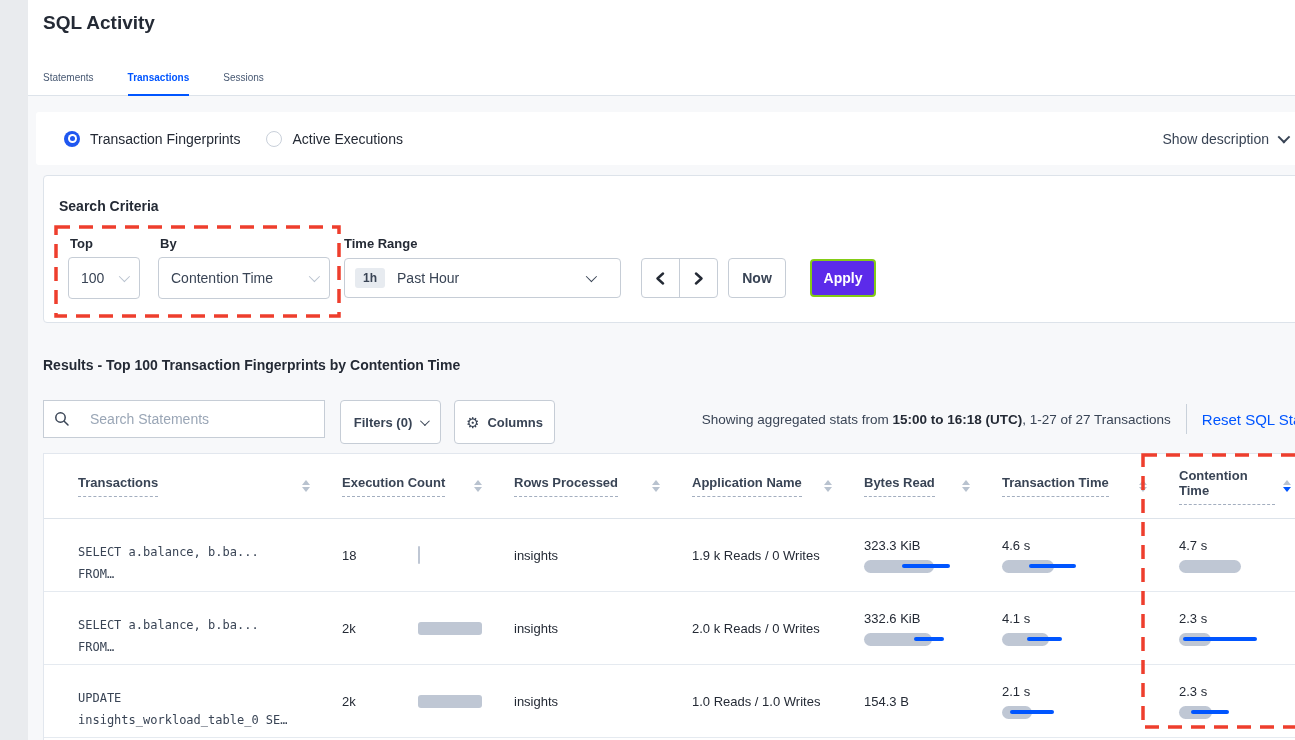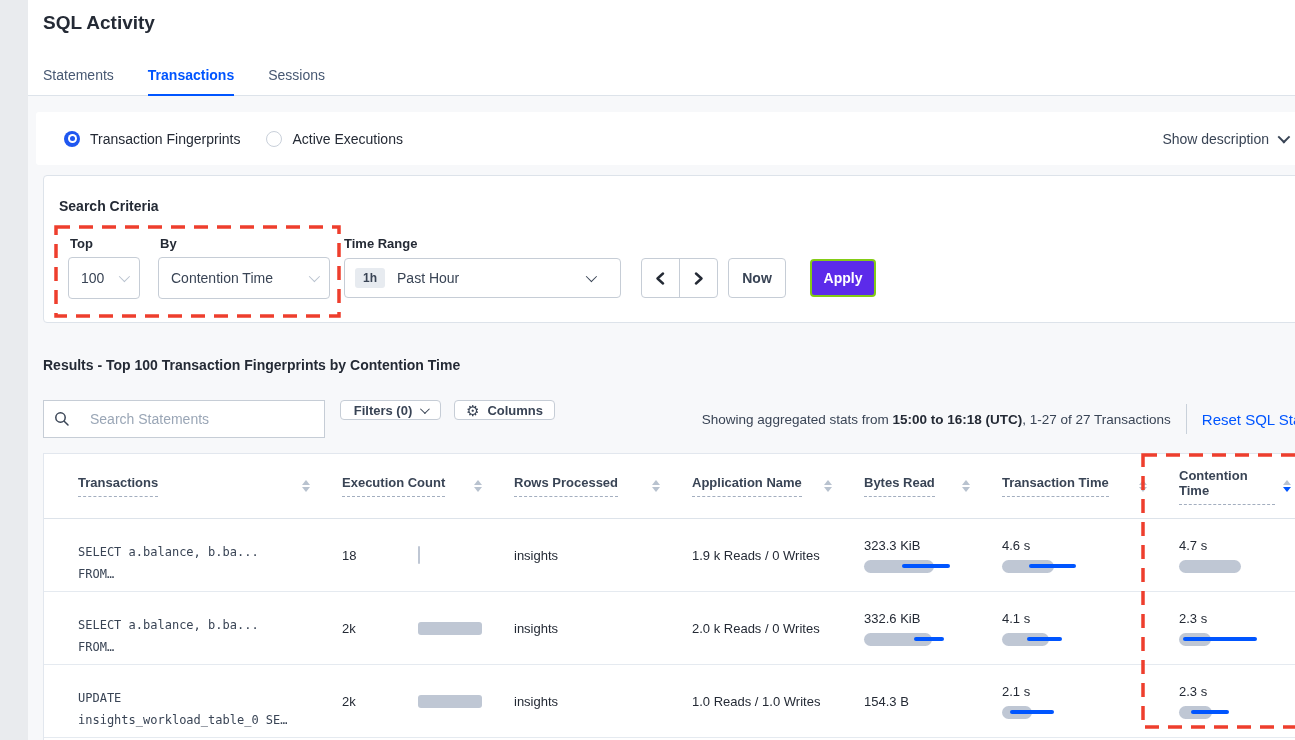--- a/index.html
+++ b/index.html
@@ -18,21 +18,21 @@
   body{margin:0;background:#e9ebee;}
   .screen{
     position:relative;width:1295px;height:740px;overflow:hidden;
     background:var(--page);
     font-family:"Liberation Sans",sans-serif;color:var(--ink);margin-left:28px;
   }
   
   .top-header{position:absolute;top:0;left:0;right:0;height:96px;background:#fff;border-bottom:1px solid var(--border);}
   .page-title{position:absolute;left:15px;top:12px;font-size:19px;font-weight:700;color:var(--ink);}
   .tabs{position:absolute;left:15px;bottom:0;display:flex;gap:34px;}
-  .tab{font-size:14px;color:var(--ink3);padding-bottom:11px;cursor:pointer;}
+  .tab{font-size:10px;color:var(--ink3);padding-bottom:11px;cursor:pointer;}
   .tab.active{color:var(--accent);font-weight:700;border-bottom:2px solid var(--accent);margin-bottom:-1px;}
   
   .view-bar{position:absolute;top:112px;left:8px;right:8px;height:53px;background:#fff;border-radius:3px;
     display:flex;align-items:center;padding:0 28px;}
   .radio-item{display:flex;align-items:center;gap:10px;margin-right:26px;cursor:pointer;}
   .radio{width:16px;height:16px;border-radius:50%;position:relative;flex:0 0 auto;}
   .radio.on{background:#1f57f0;}
   .radio.on::after{content:"";position:absolute;inset:3.5px;background:#fff;border-radius:50%;}
   .radio.on::before{content:"";position:absolute;inset:5.5px;background:#1f57f0;border-radius:50%;z-index:1;}
   .radio.off{background:#fff;border:1px solid #c9d0da;}
@@ -60,21 +60,21 @@
     font-size:14px;font-weight:700;cursor:pointer;}
   .btn.ghost{background:#fff;border:1px solid var(--ctl-border);color:var(--ink2);}
   .btn.primary{background:var(--purple);border:2px solid #84cc16;color:#fff;}
   
   .results-heading{position:absolute;left:15px;top:357px;font-size:14px;font-weight:700;color:var(--ink);}
   .search-box{position:absolute;left:15px;top:400px;width:282px;height:38px;}
   .search-box input{width:100%;height:100%;border:1px solid var(--ctl-border);border-radius:0;
     padding:0 10px 0 46px;font-size:14px;color:var(--ink2);font-family:"Liberation Sans",sans-serif;outline:none;background:#fff;}
   .search-box input::placeholder{color:#9aa6b6;}
   .search-icon{position:absolute;left:11px;top:11px;}
-  .toolbar-btn{position:absolute;top:400px;height:20px;background:#fff;border:1px solid var(--ctl-border);border-radius:4px;
+  .toolbar-btn{position:absolute;top:400px;height:44px;background:#fff;border:1px solid var(--ctl-border);border-radius:4px;
     display:flex;align-items:center;justify-content:center;gap:8px;font-size:13px;font-weight:700;color:var(--ink2);cursor:pointer;}
   .gear-glyph{font-size:15px;font-weight:400;color:var(--ink2);line-height:1;}
   .small-chev{width:7px;height:7px;border-right:1.8px solid var(--ink2);border-bottom:1.8px solid var(--ink2);
     transform:rotate(45deg) translateY(-2px);display:inline-block;}
   .stats-group{position:absolute;right:10px;top:400px;height:38px;display:flex;align-items:center;}
   .stats-text{font-size:13.5px;color:var(--ink2);}
   .stats-text b{color:var(--ink);}
   .stats-divider{width:1px;height:30px;background:#c9d1da;margin:0 15px;}
   .reset-link{font-size:15px;color:var(--accent);cursor:pointer;white-space:nowrap;}
   

